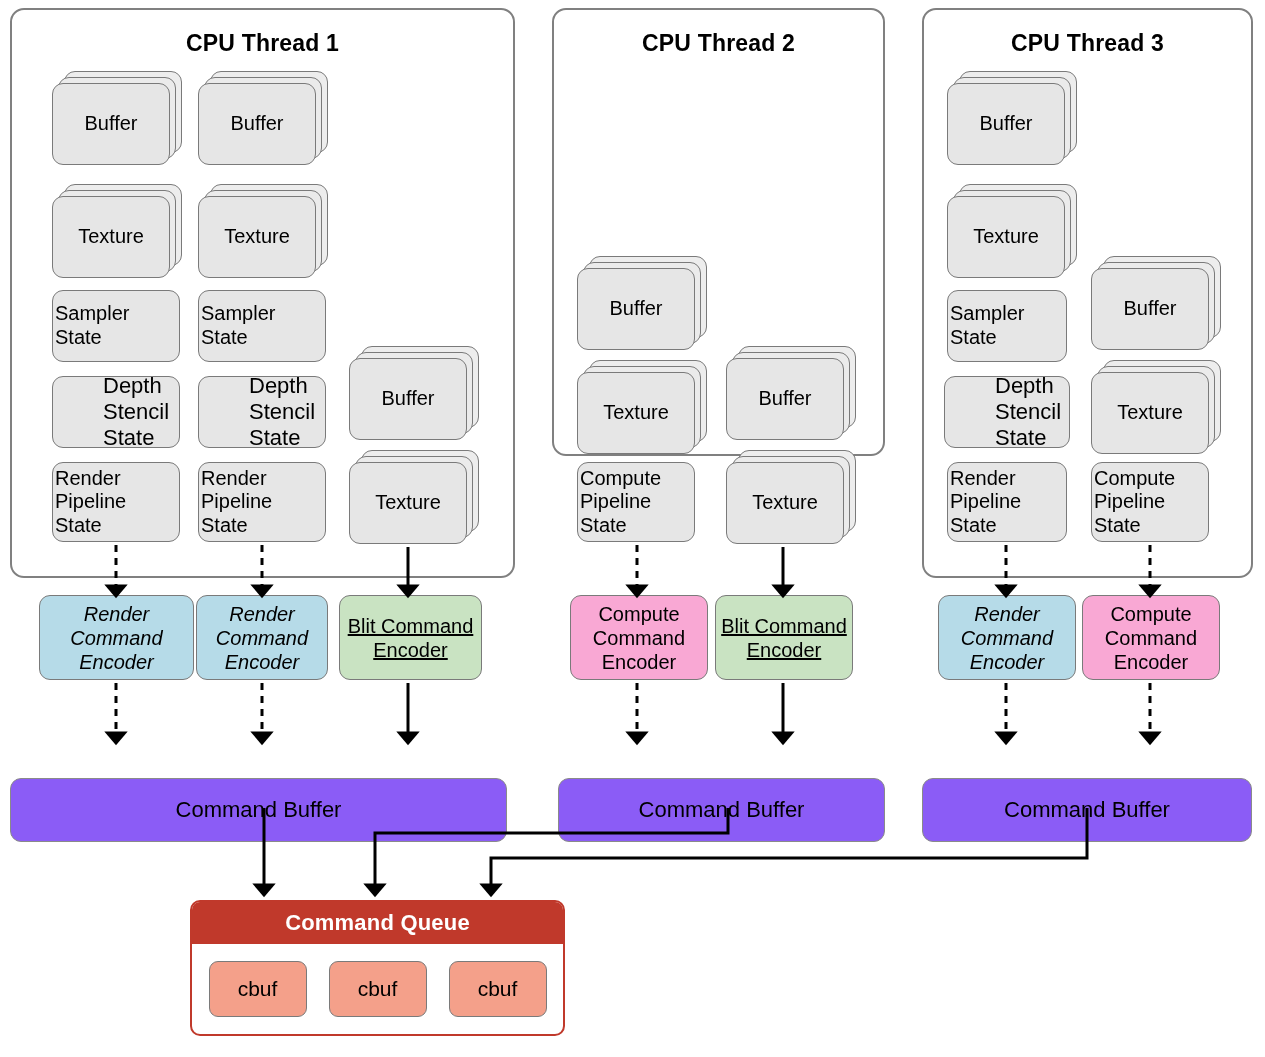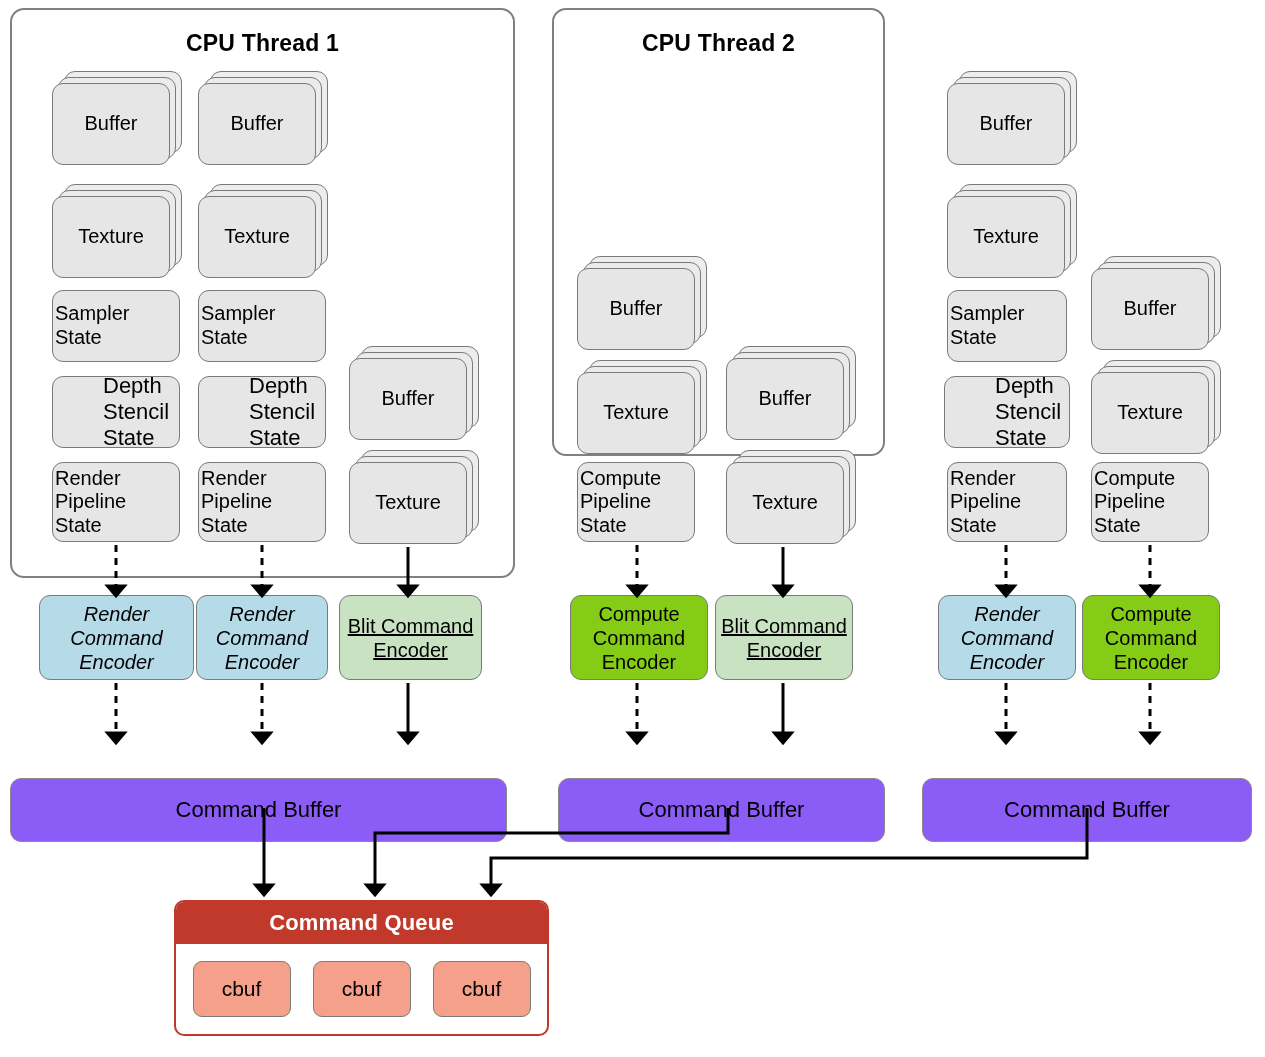--- a/index.html
+++ b/index.html
@@ -77,21 +77,21 @@
     border-radius: 11px;
     display: flex;
     align-items: center;
     justify-content: center;
     text-align: center;
     font-size: 20px;
     line-height: 1.2;
     color: #000000;
   }
   .enc-render  { background: #b6dbe8; font-style: italic; }
-  .enc-compute { background: #84cc16; justify-content: flex-end; }
+  .enc-compute { background: #f9a8d4; justify-content: flex-end; }
   .enc-blit    { background: #c9e3c2; text-decoration: underline; }
 
   
   .cmdbuf {
     position: absolute;
     box-sizing: border-box;
     background: #8b5cf6;
     border: 1.6px solid #8a8a8a;
     border-radius: 11px;
     display: flex;
@@ -278,20 +278,23 @@
     <span>Compute Command Encoder</span>
   </div>
   <div class="encoder enc-blit" style="left:715px; top:595px; width:138px; height:85px;">
     <span>Blit Command Encoder</span>
   </div>
 
   <div class="cmdbuf" style="left:558px; top:742px; width:327px; height:64px;">
     <span>Command Buffer</span>
   </div>
 
+  <div class="thread-panel" style="left:922px; top:8px; width:331px; height:570px;">
+    <div class="thread-title">CPU Thread 3</div>
+  </div>
 
   <div class="card" style="left:947px; top:83px; width:118px; height:82px;">
     <div class="sheet s3"></div>
     <div class="sheet s2"></div>
     <div class="sheet s1"></div>
     <div class="face">Buffer</div>
   </div>
   <div class="card" style="left:947px; top:196px; width:118px; height:82px;">
     <div class="sheet s3"></div>
     <div class="sheet s2"></div>
@@ -332,21 +335,21 @@
     <span>Render Command Encoder</span>
   </div>
   <div class="encoder enc-compute" style="left:1082px; top:595px; width:138px; height:85px;">
     <span>Compute Command Encoder</span>
   </div>
 
   <div class="cmdbuf" style="left:922px; top:742px; width:330px; height:64px;">
     <span>Command Buffer</span>
   </div>
 
-  <div class="cmdqueue" style="left:174px; top:900px; width:375px; height:136px;">
+  <div class="cmdqueue" style="left:190px; top:900px; width:375px; height:136px;">
     <div class="cmdqueue-header">Command Queue</div>
     <div class="cmdqueue-body">
       <div class="cbuf">cbuf</div>
       <div class="cbuf">cbuf</div>
       <div class="cbuf">cbuf</div>
     </div>
   </div>
 
   <svg id="arrows" viewBox="0 0 1265 1057">
     <defs>

